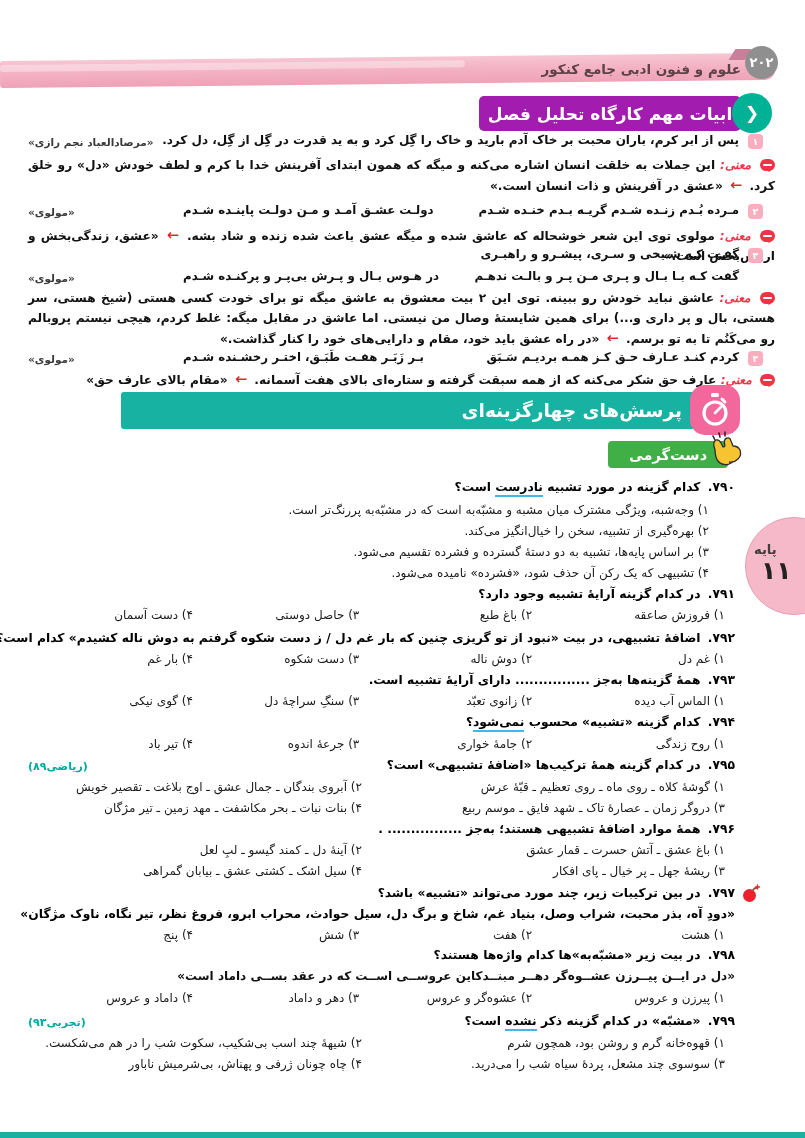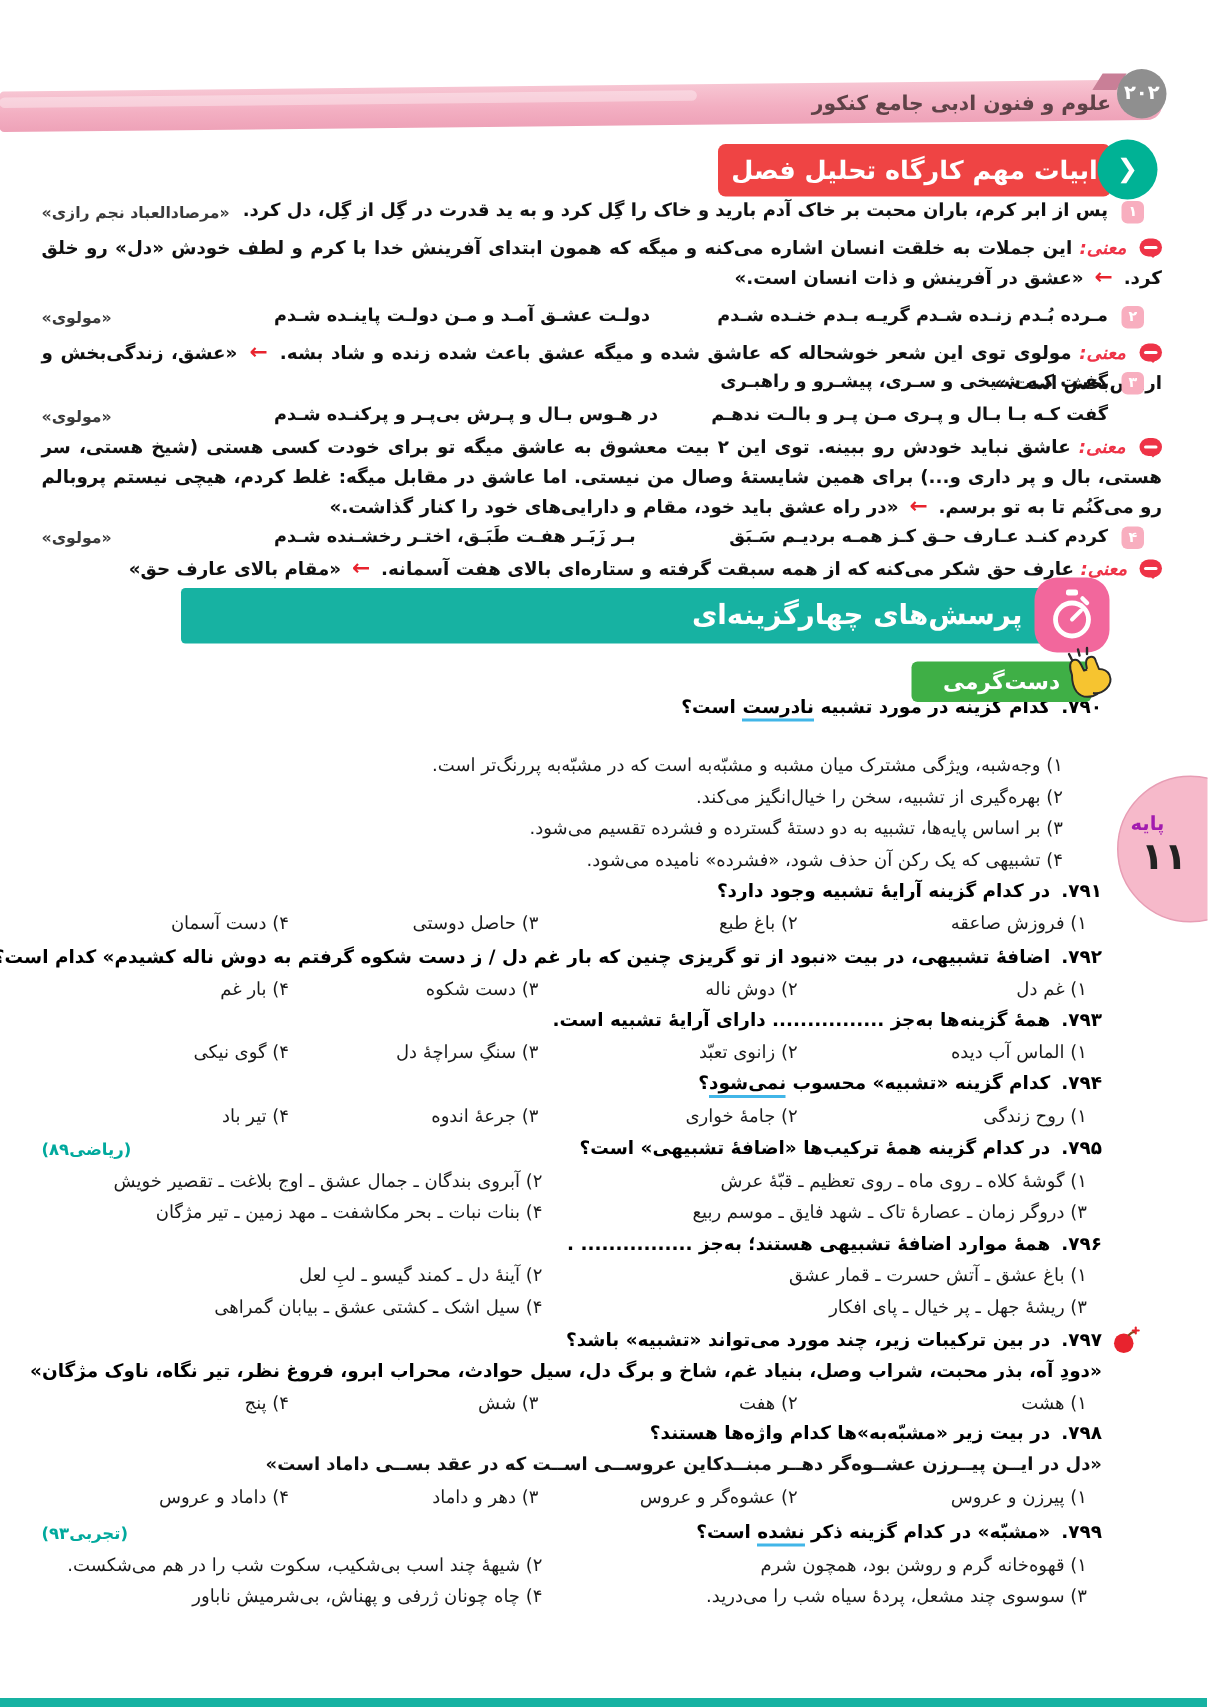--- a/index.html
+++ b/index.html
@@ -14,21 +14,21 @@
           background:rgba(255,255,255,.35);border-radius:4px;}
   .ribbon-fold{position:absolute;top:49px;right:57px;width:16px;height:11px;
           background:#c97f97;transform:skewX(-32deg);}
   .page-badge{position:absolute;top:46px;right:27px;width:33px;height:33px;border-radius:50%;
           background:#8f8f8f;color:#fff;font-size:13px;font-weight:bold;
           display:flex;align-items:center;justify-content:center;z-index:3;}
   .ribbon-title{position:absolute;top:61px;right:64px;font-size:13.5px;font-weight:bold;
           color:#5e4247;white-space:nowrap;z-index:2;}
 
   
-  .sec-rect{position:absolute;top:96px;right:64px;width:262px;height:35px;background:#ef4444;
+  .sec-rect{position:absolute;top:96px;right:64px;width:262px;height:35px;background:#a21caf;
           border-radius:5px;color:#fff;font-size:17px;font-weight:bold;
           display:flex;align-items:center;justify-content:center;z-index:1;}
   .sec-circle{position:absolute;top:93px;right:33px;width:40px;height:40px;border-radius:50%;
           background:#00b295;display:flex;align-items:center;justify-content:center;z-index:2;
           color:#fff;font-size:17px;font-weight:bold;}
 
   
   .vnum{position:absolute;right:42px;width:15px;height:15px;background:#f8aebf;color:#fff;
         border-radius:4px;font-size:9.5px;font-weight:bold;
         display:flex;align-items:center;justify-content:center;}
@@ -69,21 +69,21 @@
   .optrow2{position:absolute;right:80px;left:40px;display:grid;
            grid-template-columns:53% 47%;font-size:12px;color:#1a1a1a;white-space:nowrap;}
   .tag{position:absolute;left:28px;color:#00a99d;font-size:11px;font-weight:bold;white-space:nowrap;}
   .qverse{position:absolute;right:70px;width:556px;display:flex;justify-content:space-between;
           font-size:12px;font-weight:bold;white-space:nowrap;}
   .bomb{position:absolute;right:44px;top:884px;}
 
   
   .side-tab{position:absolute;top:517px;right:-38px;width:96px;height:96px;border-radius:50%;
           background:#f6b9ca;border:1px solid #e79db4;z-index:4;}
-  .side-tab .t1{position:absolute;left:8px;top:24px;font-size:13px;font-weight:bold;color:#a21caf;}
+  .side-tab .t1{position:absolute;left:8px;top:24px;font-size:13px;font-weight:bold;color:#404040;}
   .side-tab .t2{position:absolute;left:15px;top:38px;font-size:25px;font-weight:bold;color:#222;}
 
   .bottombar{position:absolute;bottom:0;left:0;width:100%;height:6px;background:#17b2a2;}
 </style>
 </head>
 <body>
 
 <div class="ribbon"></div>
 <div class="ribbon-fold"></div>
 <div class="ribbon-title">علوم و فنون ادبی جامع کنکور</div>
@@ -168,21 +168,21 @@
       <path d="M20 18 q-2 -7 2 -8 q3 -1 4 3 l2 5 q5 0 7 4 q2 5 -2 9 q-4 4 -9 3"></path>
     </g>
     <g stroke="#2a2a2a" stroke-width="1.6" stroke-linecap="round">
       <line x1="8" y1="8" x2="10" y2="12"></line>
       <line x1="14" y1="5" x2="15" y2="9"></line>
       <line x1="20" y1="4" x2="20" y2="8"></line>
     </g>
   </svg>
 </div>
 
-<div class="q" style="top:464px">
+<div class="q" style="top:480px">
   <span class="qnum">۷۹۰.</span>
   <span>کدام گزینه در مورد تشبیه </span><span class="und">نادرست</span><span> است؟</span>
 </div>
 <div class="opt-stack" style="top:503px">۱) وجه‌شبه، ویژگی مشترک میان مشبه و مشبّه‌به است که در مشبّه‌به پررنگ‌تر است.</div>
 <div class="opt-stack" style="top:524px">۲) بهره‌گیری از تشبیه، سخن را خیال‌انگیز می‌کند.</div>
 <div class="opt-stack" style="top:545px">۳) بر اساس پایه‌ها، تشبیه به دو دستهٔ گسترده و فشرده تقسیم می‌شود.</div>
 <div class="opt-stack" style="top:566px">۴) تشبیهی که یک رکن آن حذف شود، «فشرده» نامیده می‌شود.</div>
 
 <div class="q" style="top:587px">
   <span class="qnum">۷۹۱.</span>

